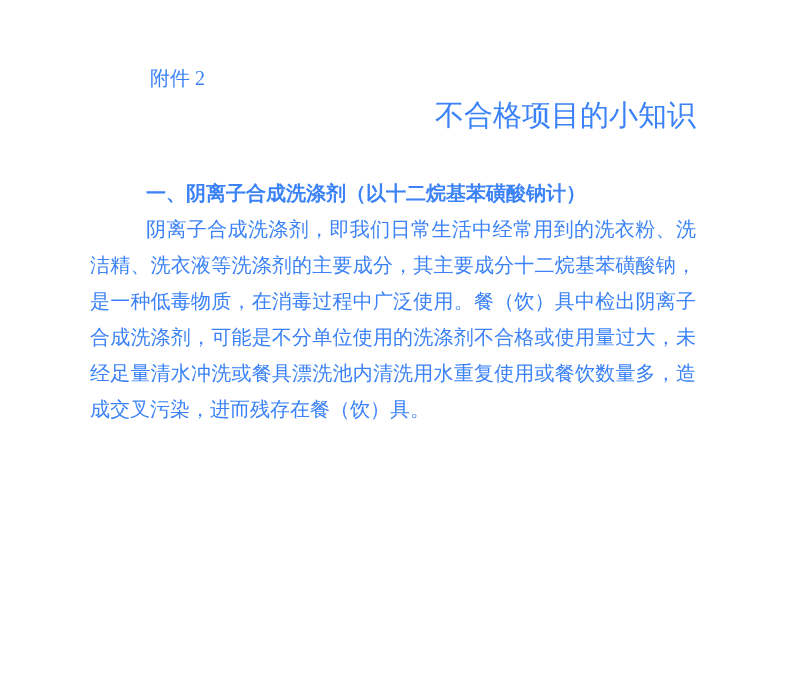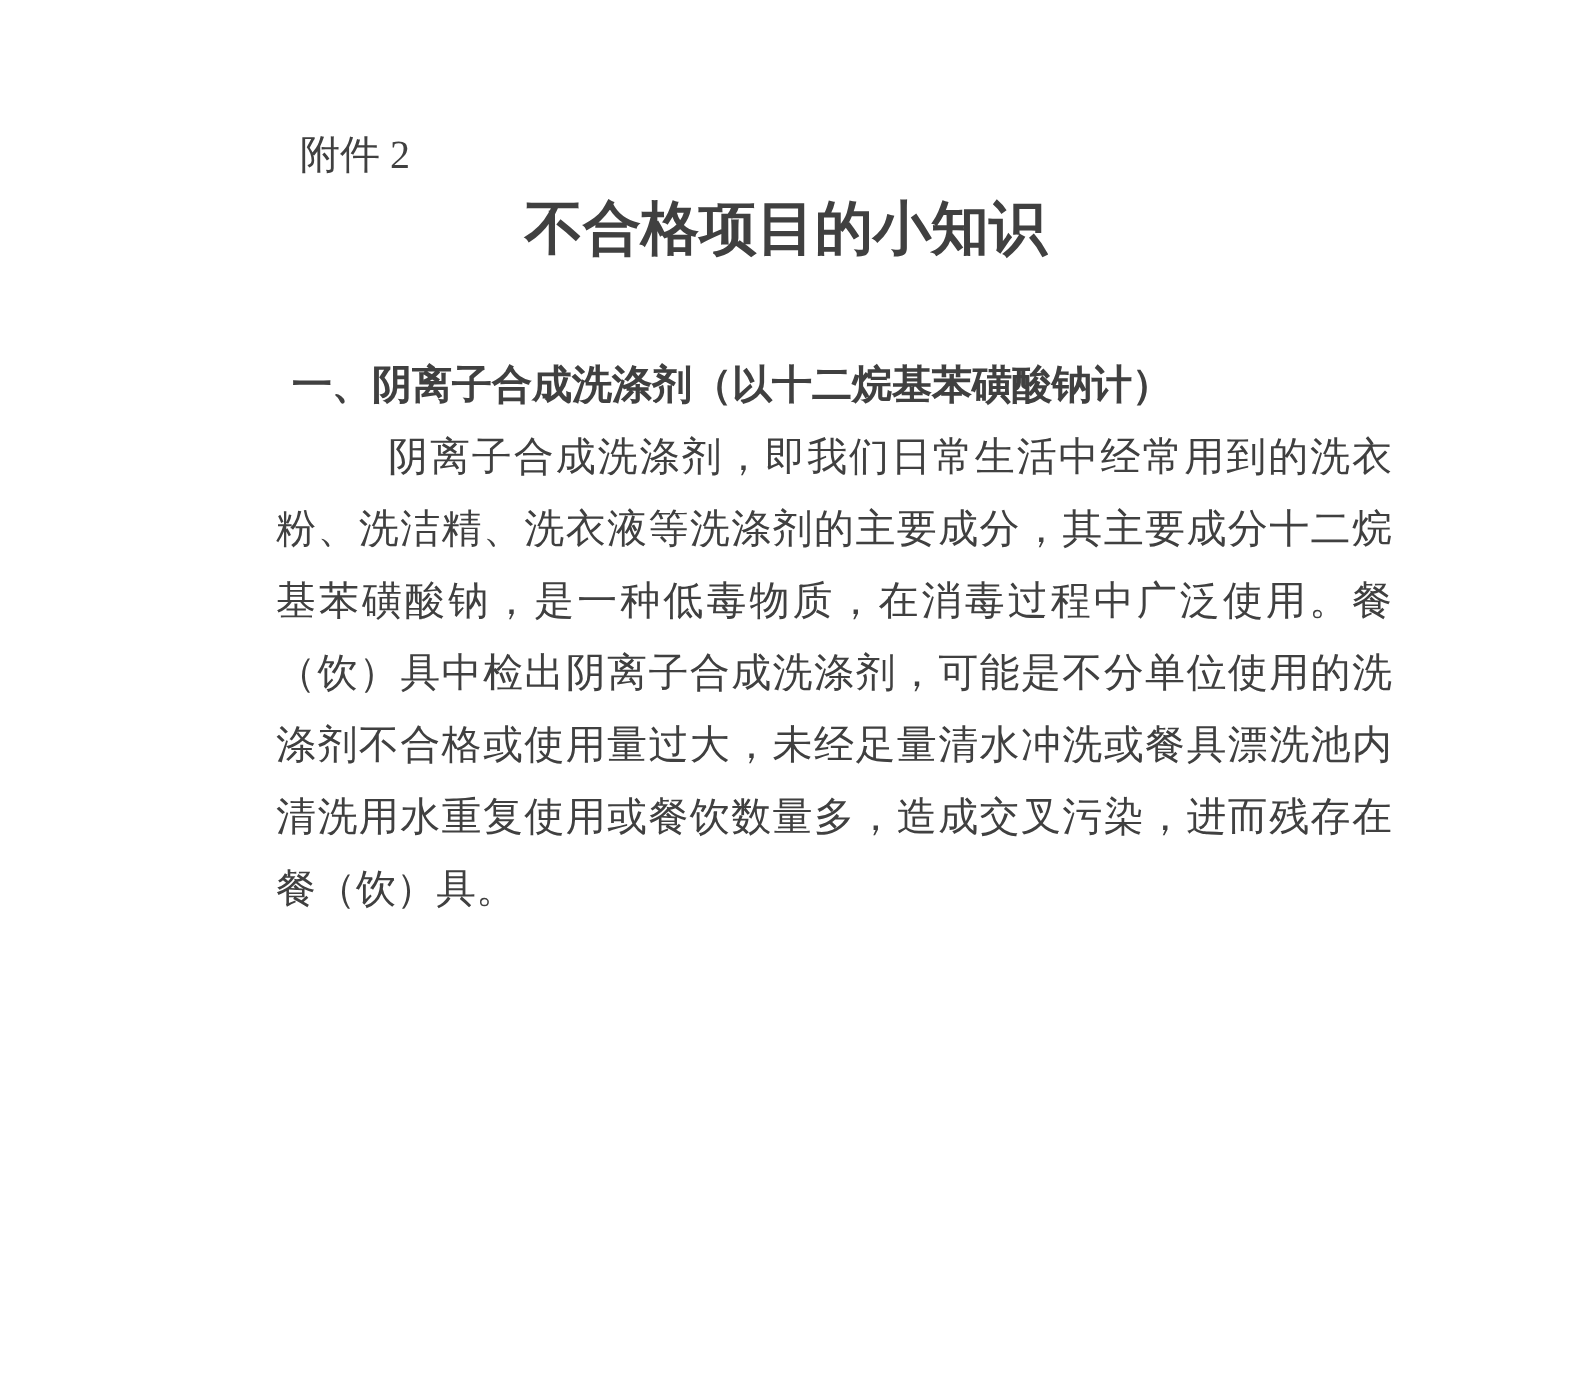--- a/index.html
+++ b/index.html
@@ -3,62 +3,61 @@
   <meta charset="utf-8">
   <style>
     * { margin: 0; padding: 0; box-sizing: border-box; }
     html, body { background: #ffffff; }
     .page {
       position: relative;
       width: 793px;
       height: 688px;
       background: #ffffff;
       font-family: "Liberation Serif", "DejaVu Serif", serif;
-      color: #404040;
+      color: #3b82f6;
       overflow: hidden;
     }
     .content {
       position: absolute;
       left: 90px;
       top: 0;
       width: 606px;
     }
     .attachment-label {
       margin-top: 64px;
       font-size: 20px;
       line-height: 28px;
       text-indent: 60px;
       text-align: left;
     }
     .doc-title {
       margin-top: 2px;
       font-size: 29px;
-      font-weight: bold;
+      font-weight: normal;
       line-height: 42px;
-      text-align: center;
+      text-align: right;
     }
     .sections {
       margin-top: 39px;
       font-family: Liberation Serif, serif;
     }
     .section-heading {
       font-size: 20px;
       font-weight: bold;
       line-height: 36px;
       text-indent: 56px;
       text-align: left;
       white-space: nowrap;
     }
     .section-paragraph {
       font-size: 20px;
       line-height: 36px;
       text-indent: 56px;
       text-align: justify;
       text-justify: inter-ideograph;
-      margin-left: 48px;
     }
   </style>
 </head>
 <body>
 
 <div class="page">
   <div class="content">
 
     <div class="attachment-label">附件 2</div>
 

